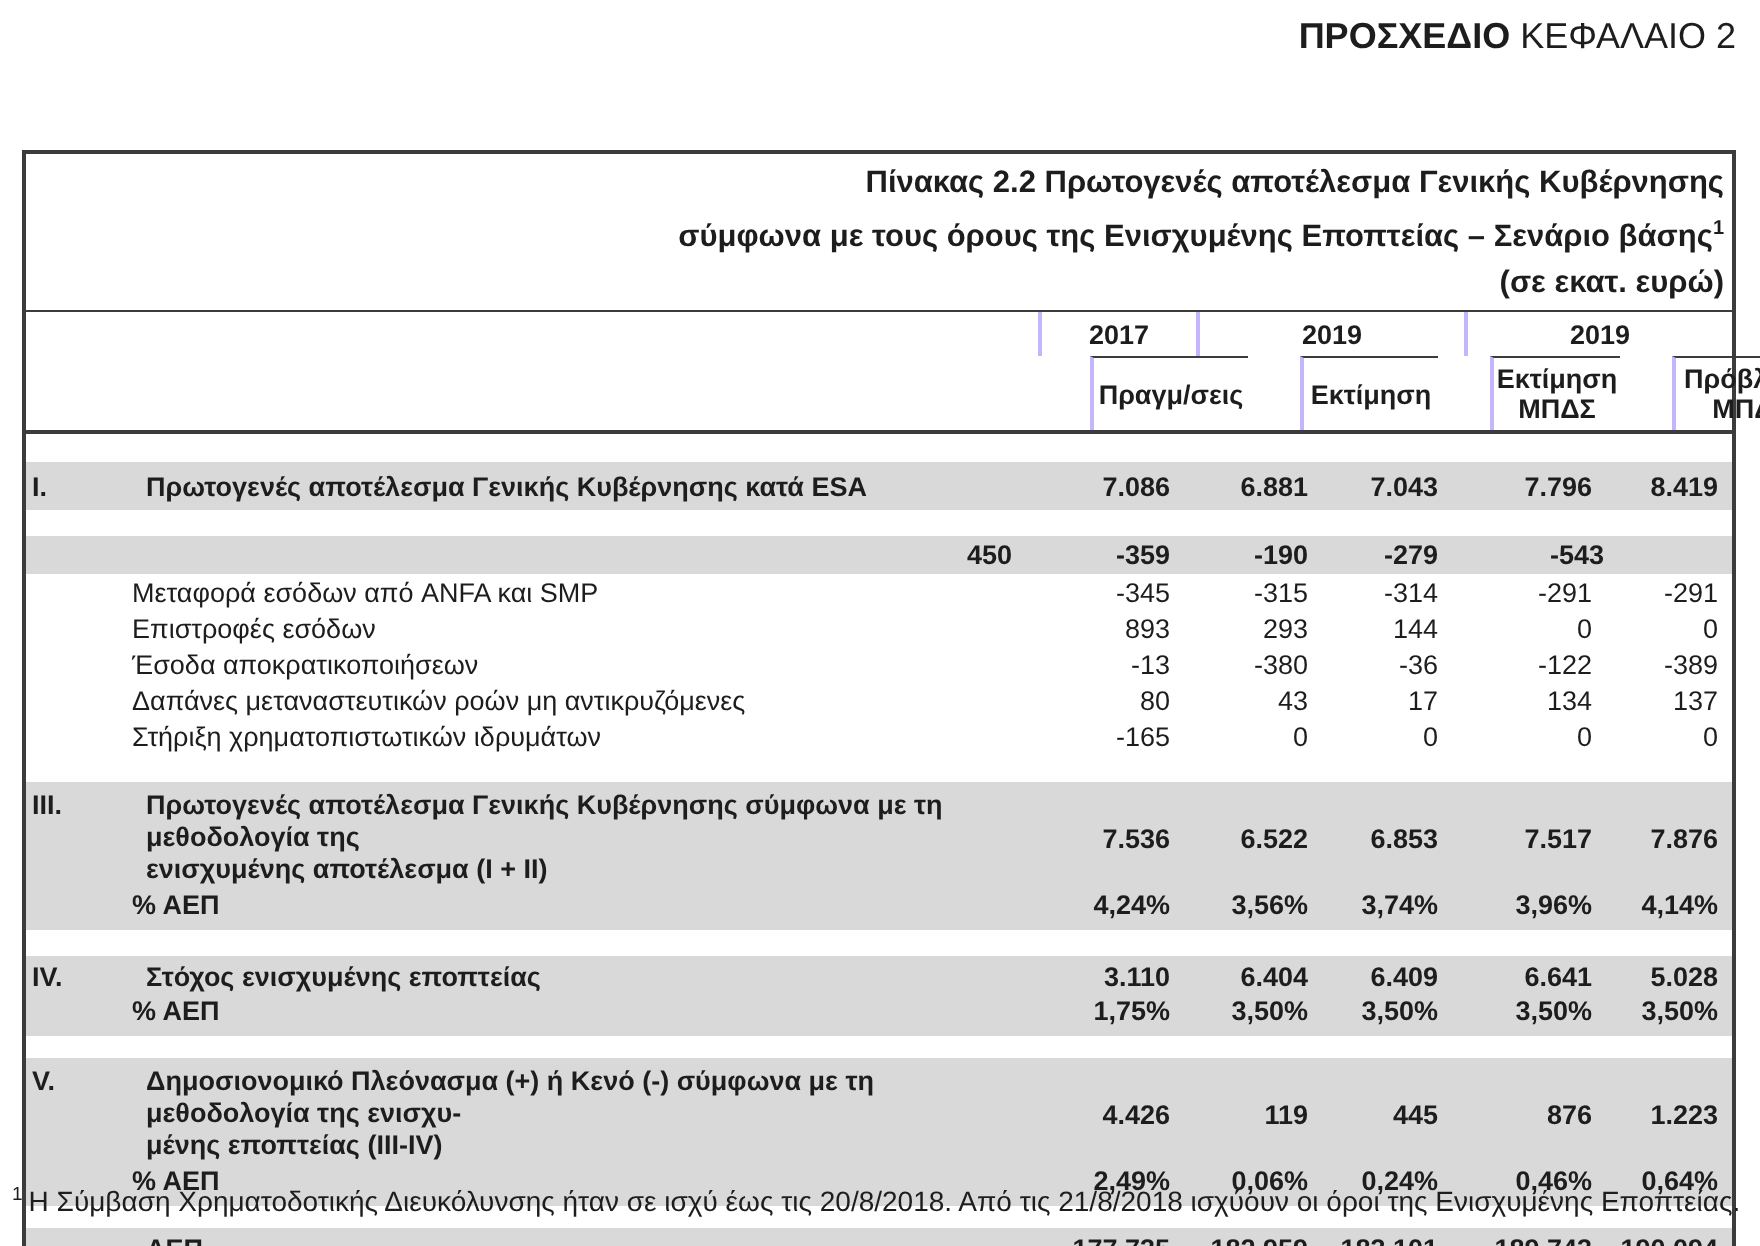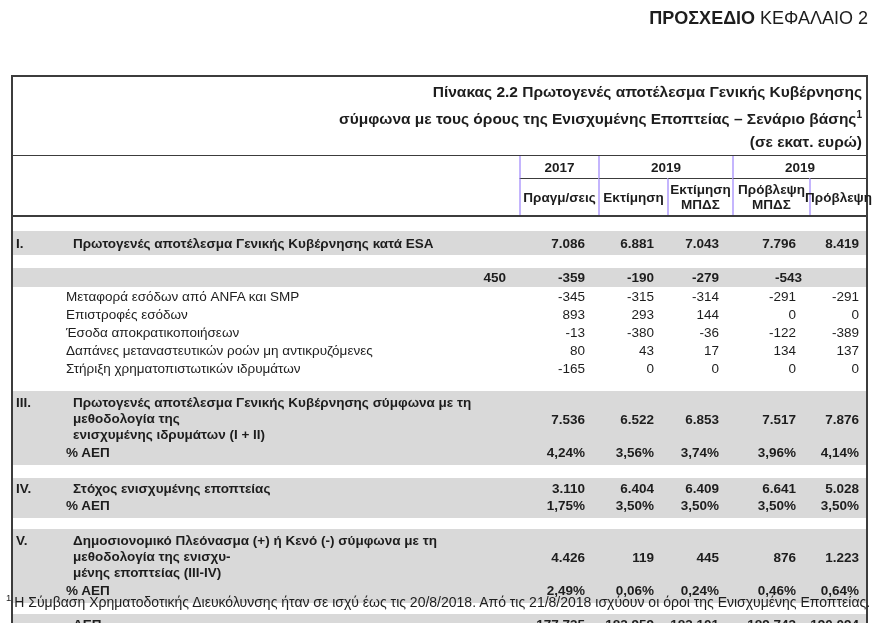--- a/index.html
+++ b/index.html
@@ -10,21 +10,21 @@
   .doc-header .bold { font-weight:bold; }
 
   .tbl { position:absolute; left:11px; top:75px; width:853px; border:2px solid #3c3c3c; background:#fff; }
 
   .title { text-align:right; font-weight:bold; font-size:15.5px; line-height:23px; padding:3px 4px 2px; }
   .title sup { font-size:10px; }
 
   .hdr { border-top:1px solid #3c3c3c; }
   .hrow { display:grid; }
   .hrow1 { grid-template-columns:506px 79px 134px 134px; }
-  .hrow2 { grid-template-columns:506px 79px 69px 65px 77px 57px; }
+  .hrow2 { grid-template-columns:506px 79px 69px 65px 77px 57px;gap:26px; }
   .hcell { display:flex; align-items:center; justify-content:center; text-align:center;
            font-weight:bold; font-size:13.5px; line-height:15px; }
   .hrow1 .hcell { height:22px; }
   .hrow2 .hcell { min-height:34px; border-top:1px solid #3c3c3c; padding:1px 2px; }
   .hcell.vline { border-left:2px solid #c4b5fd; }
   .hcell.lab { border:none; }
 
   .tbody { border-top:2px solid #3c3c3c; font-size:13.5px; padding-bottom:1px; }
   .row { display:grid; grid-template-columns:506px 79px 69px 65px 77px 57px; align-items:center; }
   .band { background:#d9d9d9; }
@@ -164,21 +164,21 @@
         <div class="v">0</div>
         <div class="v">0</div>
         <div class="v">0</div>
         <div class="v">0</div>
       </div>
 
       <div class="band bandIII">
         <div class="row main2">
           <div class="labcell">
             <span class="rn">III.</span>
-            <span class="lt b"><span>Πρωτογενές αποτέλεσμα Γενικής Κυβέρνησης σύμφωνα με τη μεθοδολογία της</span><br><span>ενισχυμένης ιδρυμάτων (I + II)</span></span>
+            <span class="lt b"><span>Πρωτογενές αποτέλεσμα Γενικής Κυβέρνησης σύμφωνα με τη μεθοδολογία της</span><br><span>ενισχυμένης αποτέλεσμα (I + II)</span></span>
           </div>
           <div class="v b">7.536</div>
           <div class="v b">6.522</div>
           <div class="v b">6.853</div>
           <div class="v b">7.517</div>
           <div class="v b">7.876</div>
         </div>
         <div class="row pctrow indent">
           <div class="labcell">
               <span class="rn"></span>

